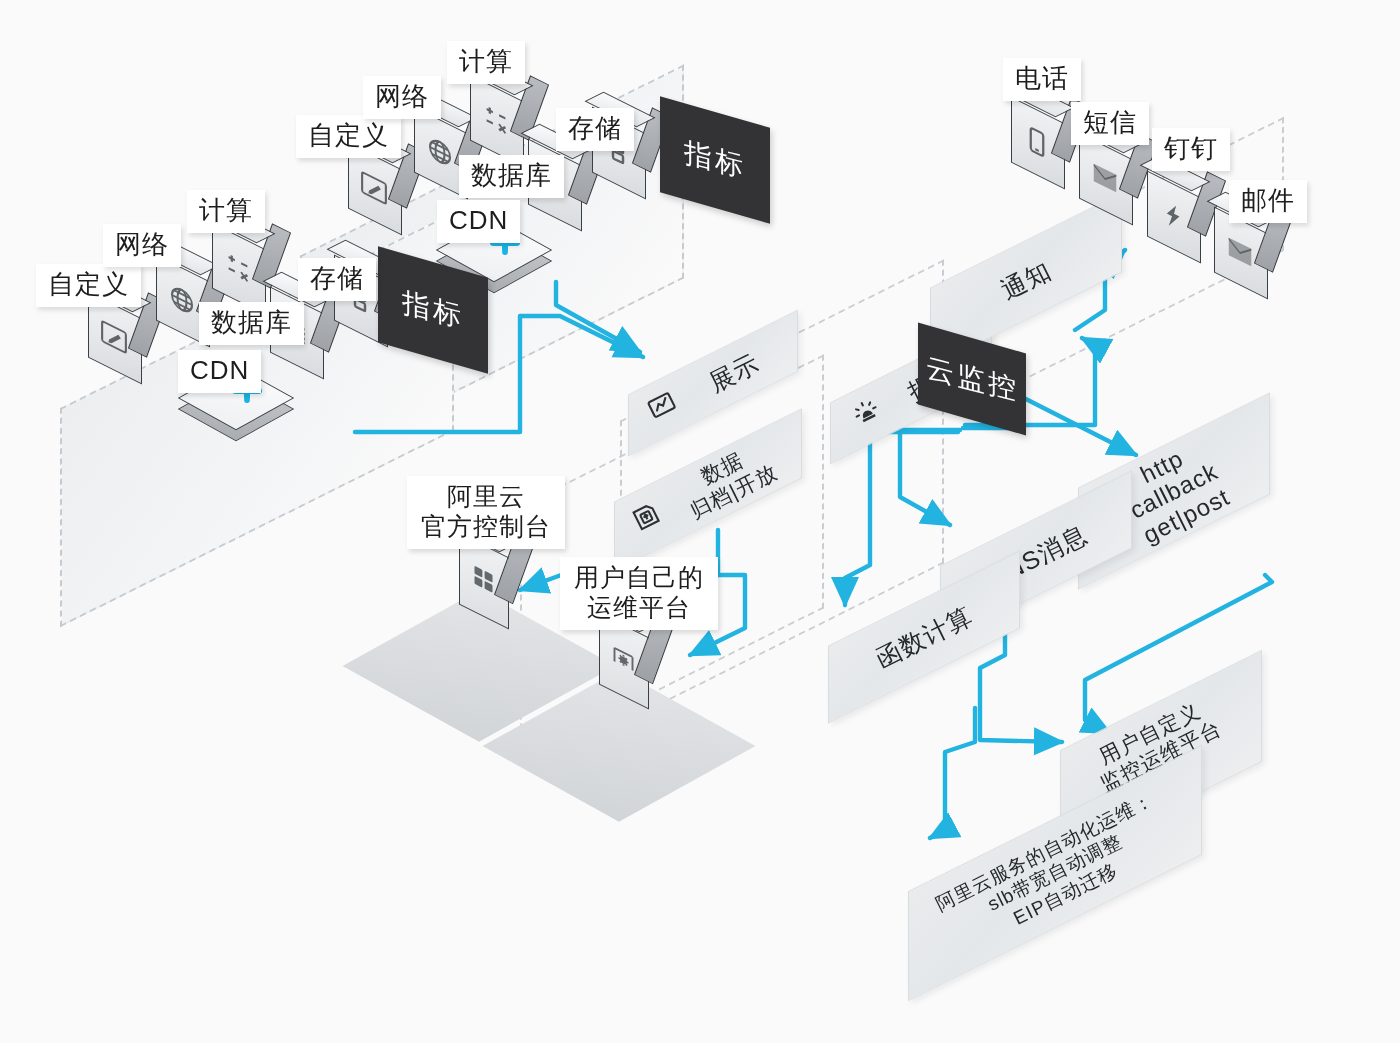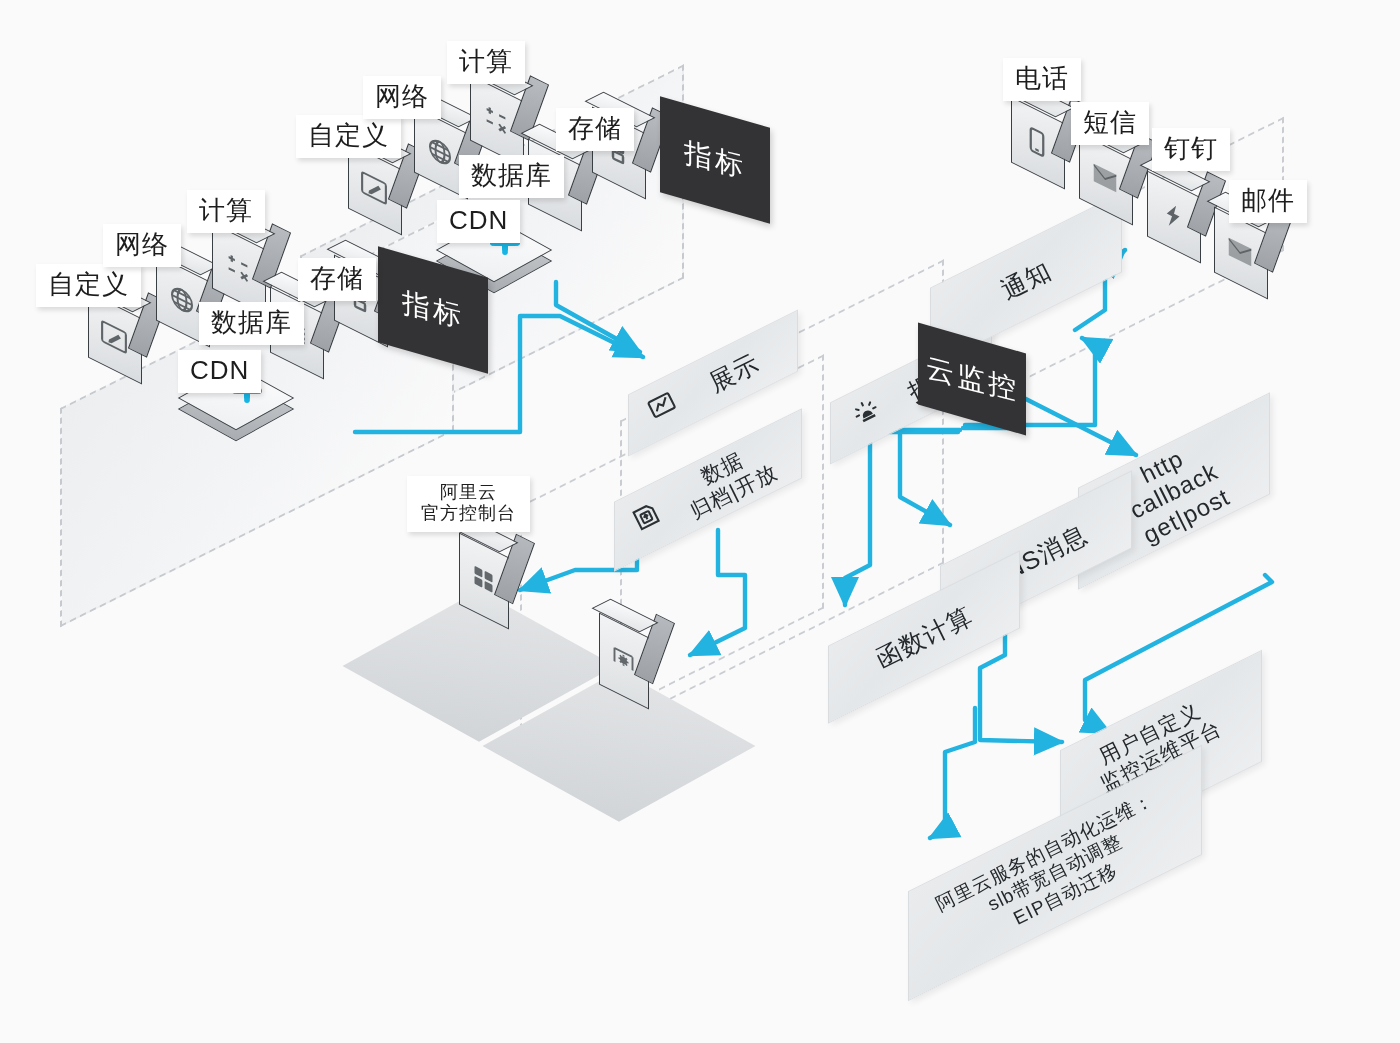--- a/index.html
+++ b/index.html
@@ -11,21 +11,21 @@
   #stage{position:absolute;inset:0;}
 
   
   .chip{
     position:absolute;background:#fff;color:#1d1d1d;
     font-size:26px;line-height:1.18;letter-spacing:1px;
     padding:5px 12px 7px;white-space:pre;
     box-shadow:2px 3px 5px rgba(0,0,0,.13);
     z-index:40;text-align:center;
   }
-  .chip.two{font-size:18px;padding:6px 14px 8px;}
+  .chip.two{font-size:25px;padding:6px 14px 8px;}
 
   
   .banner{
     position:absolute;background:#333335;color:#fff;
     font-size:28px;letter-spacing:3px;
     display:flex;align-items:center;justify-content:center;
     transform:skewY(16deg);z-index:35;
     box-shadow:2px 3px 6px rgba(0,0,0,.18);
   }
   .banner span{display:block;transform:skewY(-2deg);}
@@ -420,20 +420,22 @@
       <div class="bodys"></div>
       <div class="bodyt"></div>
     <div class="pgly">
       <svg viewBox="0 0 24 24" fill="none" stroke="currentColor" stroke-width="1.7">
         <path d="M4 6h16M4 6v12M20 6v12"></path>
         <circle cx="12" cy="13" r="3.2" fill="currentColor" stroke="none"></circle>
         <path d="M12 8.2v1.4M12 16.4v1.4M7.6 13h1.4M15 13h1.4M8.9 9.9l1 1M14.1 15.1l1 1M15.1 9.9l-1 1M9.9 15.1l-1 1" stroke-width="1.6"></path>
       </svg>
     </div>
   </div>
+  <div class="chip two" style="left:560px;top:557px;text-align:center;">用户自己的
+运维平台</div>
 
   <div class="slab" style="left:930px;top:240px;width:190px;height:78px;">
     <div class="txt">通知</div>
   </div>
 
   <div class="cube" style="left:1011px;top:110px;">
     <div class="face"></div>
       <div class="side"></div>
       <div class="top"></div>
     <div class="glyph">

